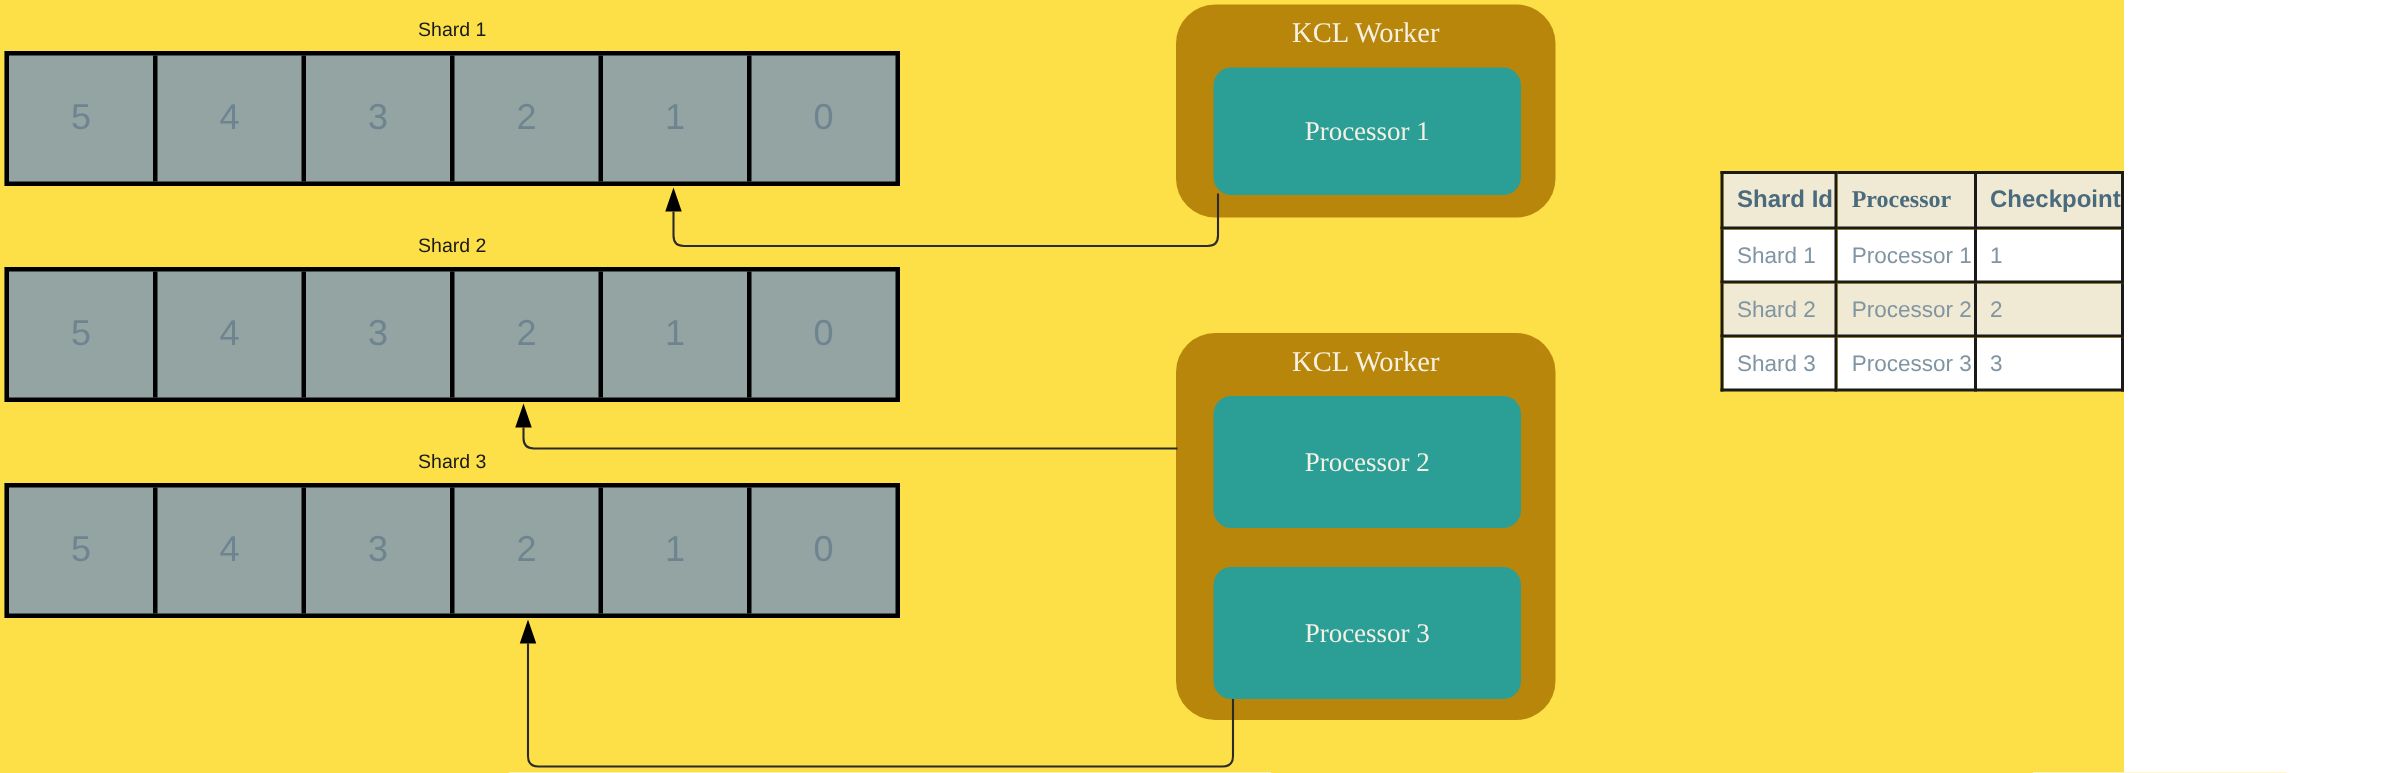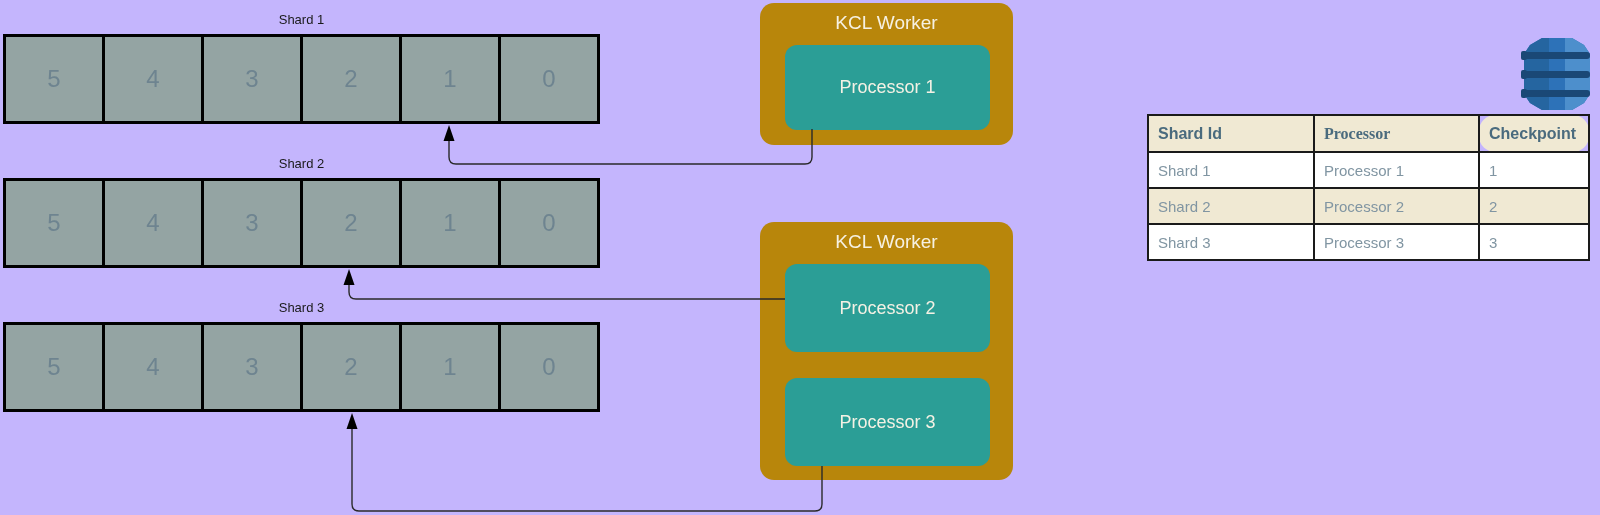--- a/index.html
+++ b/index.html
@@ -1,39 +1,39 @@
 <!DOCTYPE html>
 <html><head>
 <meta charset="utf-8">
 <style>
   html,body{margin:0;padding:0;background:#ffffff;}
   #canvas{
-    position:relative;width:1600px;height:515px;background:#c4b5fd;overflow:hidden;
+    position:relative;width:1416px;height:515px;background:#fde047;overflow:hidden;
     font-family:"Liberation Sans", sans-serif;
   }
   
   .shard-label{
     position:absolute;left:3px;width:597px;text-align:center;
     font-size:13px;color:#1a1a1a;
   }
   .shard-row{
     position:absolute;left:3px;width:597px;height:90px;
     box-sizing:border-box;border:3px solid #000;
     display:flex;background:#94a4a3;
   }
   .shard-cell{
     flex:1 1 0;display:flex;align-items:center;justify-content:center;
     border-right:3px solid #000;
     font-size:24px;color:#6e8490;
   }
   .shard-cell:last-child{border-right:none;}
   
   .worker{
-    position:absolute;left:760px;width:253px;
-    background:#b8860b;border-radius:14px;box-sizing:border-box;
+    position:absolute;left:784px;width:253px;
+    background:#b8860b;border-radius:26px;box-sizing:border-box;font-family:Liberation Serif, serif;
   }
   .worker-title{
     position:absolute;left:0;top:9px;width:100%;text-align:center;
     font-size:19px;color:#f6f1e2;
   }
   .processor{
     position:absolute;left:25px;width:205px;
     background:#2b9e96;border-radius:12px;
     display:flex;align-items:center;justify-content:center;
     font-size:18px;color:#f4f1e4;
@@ -58,21 +58,21 @@
   }
   #checkpoint-table th{
     height:37px;background:#f0e9d3;color:#4a6b7e;
     font-size:16px;font-weight:bold;
   }
   #checkpoint-table td{
     height:36px;background:#ffffff;color:#8095a2;
     font-size:15px;font-weight:normal;
   }
   #checkpoint-table tr.alt td{background:#f0e9d3;}
-  .col-shard{width:166px;} .col-proc{width:165px;font-family:Liberation Serif, serif;} .col-chk{width:110px;border-radius:16px;}
+  .col-shard{width:166px;} .col-proc{width:165px;font-family:Liberation Serif, serif;} .col-chk{width:110px;}
   
   #dynamodb{position:absolute;left:1521px;top:37px;}
 </style>
 </head>
 <body>
 
 <div id="canvas">
 
   <div class="shard-label" style="top:12px">Shard 1</div>
   <div class="shard-row" style="top:34px">

